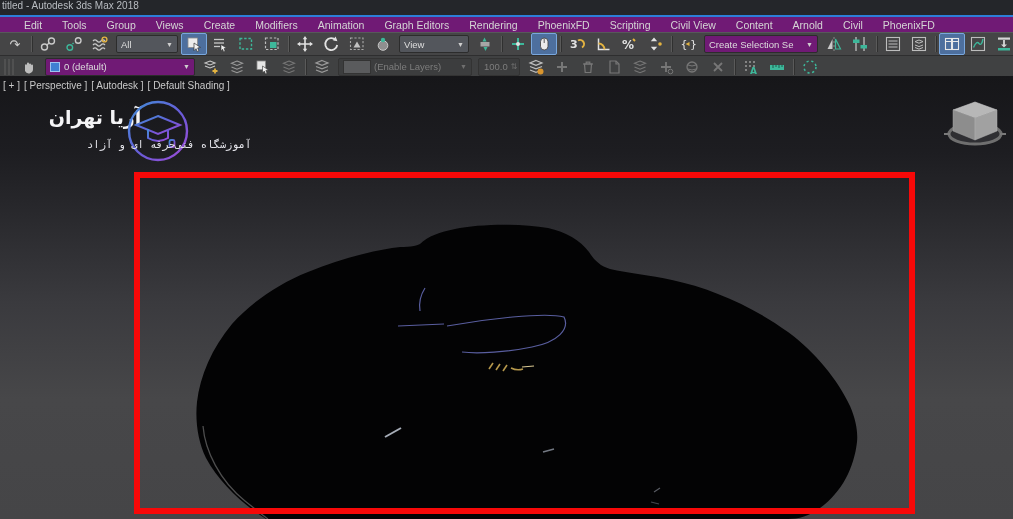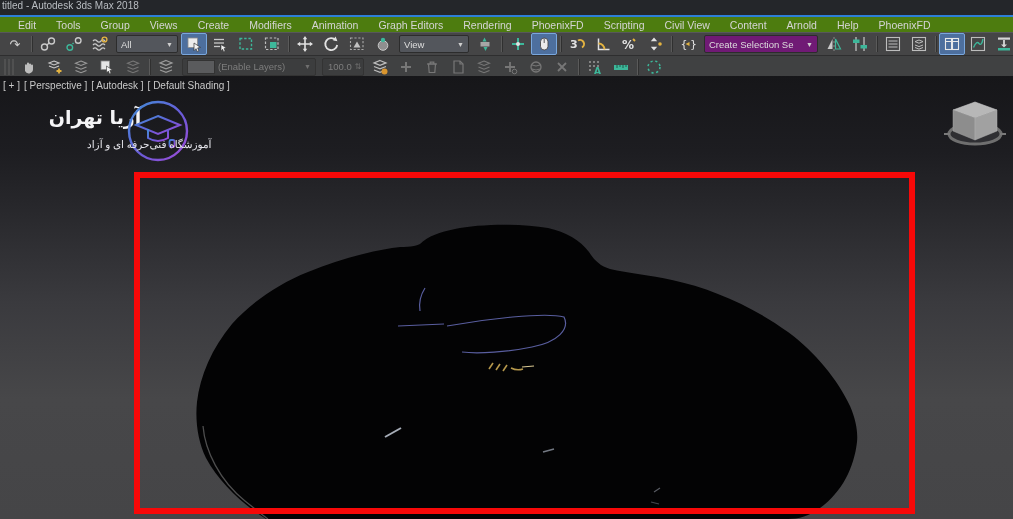--- a/index.html
+++ b/index.html
@@ -5,21 +5,21 @@
   html,body{margin:0;padding:0;width:1013px;height:519px;overflow:hidden;
     font-family:"Liberation Sans",sans-serif;background:#454546;}
   #app{position:relative;width:1013px;height:519px;}
 
   
   .titlebar{height:15px;background:#24262a;display:flex;align-items:flex-start;}
   .titlebar .title-text{font-size:10px;color:#b9bdc2;padding-left:2px;white-space:nowrap;}
   .accent-line{height:2px;background:#2d7fd9;}
 
   
-  .menubar{height:15px;background:#4d7c0f;display:flex;align-items:center;padding-left:8px;}
+  .menubar{height:15px;background:#701a75;display:flex;align-items:center;padding-left:14px;}
   .menubar .mi{font-size:10.5px;color:#d5d5d5;padding:0 10px;white-space:nowrap;cursor:default;}
 
   
   .toolbar{display:flex;align-items:center;padding-left:2px;}
   .tb1{height:22px;background:#454546;border-top:1px solid #57585a;border-bottom:1px solid #2e2e2f;}
   .tb2{height:21px;background:#404142;border-bottom:1px solid #2a2a2b;}
   .tbtn{width:24px;height:20px;display:flex;align-items:center;justify-content:center;flex:0 0 auto;border:1px solid transparent;border-radius:2px;}
   .tbtn.active{background:#4d6f9e;border-color:#79a7dd;}
   .tbtn svg{display:block;}
   .tsep{width:1px;height:16px;background:#5a5a5a;margin:0 3px;flex:0 0 auto;box-shadow:1px 0 0 #303030;}
@@ -46,21 +46,21 @@
   .vplabel span{cursor:default;}
   .scene{position:absolute;left:0;top:0;z-index:1;}
   .redrect{position:absolute;left:134px;top:96px;width:769px;height:330px;border:6px solid #f70808;z-index:5;}
   .viewcube{position:absolute;right:5px;top:16px;z-index:3;}
 
   
   .watermark{position:absolute;left:35px;top:22px;width:245px;height:70px;z-index:3;}
   .wm-title{position:absolute;left:10px;top:8px;width:100px;text-align:center;direction:rtl;
     font-family:"DejaVu Sans",sans-serif;font-size:19px;font-weight:bold;color:#f4f4f6;}
   .wm-icon{position:absolute;left:88px;top:0px;}
-  .wm-sub{position:absolute;left:52px;top:40px;direction:rtl;font-family:Liberation Serif, serif;
+  .wm-sub{position:absolute;left:52px;top:40px;direction:rtl;font-family:Liberation Mono, monospace;
     font-size:10.5px;color:#e4e4ea;white-space:nowrap;}
 </style>
 </head>
 <body>
 
 <div id="app">
 
   <div class="titlebar">
     <span class="title-text">titled - Autodesk 3ds Max 2018</span>
   </div>
@@ -74,21 +74,21 @@
     <span class="mi">Create</span>
     <span class="mi">Modifiers</span>
     <span class="mi">Animation</span>
     <span class="mi">Graph Editors</span>
     <span class="mi">Rendering</span>
     <span class="mi">PhoenixFD</span>
     <span class="mi">Scripting</span>
     <span class="mi">Civil View</span>
     <span class="mi">Content</span>
     <span class="mi">Arnold</span>
-    <span class="mi">Help</span>
+    <span class="mi">Civil</span>
     <span class="mi">PhoenixFD</span>
   </nav>
 
   <div class="toolbar tb1">
     <div class="tbtn">
         <span class="tglyph">↷</span>
       </div>
     <div class="tsep"></div>
     <div class="tbtn">
       <svg width="18" height="18">
@@ -291,20 +291,25 @@
     </div>
 
   </div>
 
   <div class="toolbar tb2">
     <div class="gripdots"></div>
     <div class="tbtn">
       <svg width="18" height="18">
           <path d="M5 12V7.2a1 1 0 0 1 2 0V5.4a1 1 0 0 1 2 0v1a1 1 0 0 1 2 0v1a1 1 0 0 1 2 0v4.2a4.2 4.2 0 0 1-8 1.4z" fill="#bdbdbd"></path>
         </svg>
+    </div>
+    <div class="dropdown dark" style="width:140px">
+      <span class="bluesq"></span>
+      <span class="ddtext">0 (default)</span>
+      <span class="caret">▼</span>
     </div>
     <div class="tbtn">
       <svg width="18" height="18">
           <g fill="none" stroke="#c9c9c9" stroke-width="1.1">
             <path d="M8 3l5 2-5 2-5-2z"></path>
             <path d="M3 8l5 2 5-2"></path>
           </g>
           <path d="M13 10.5v5M10.5 13h5" stroke="#e3b341" stroke-width="1.8"></path>
         </svg>
     </div>

